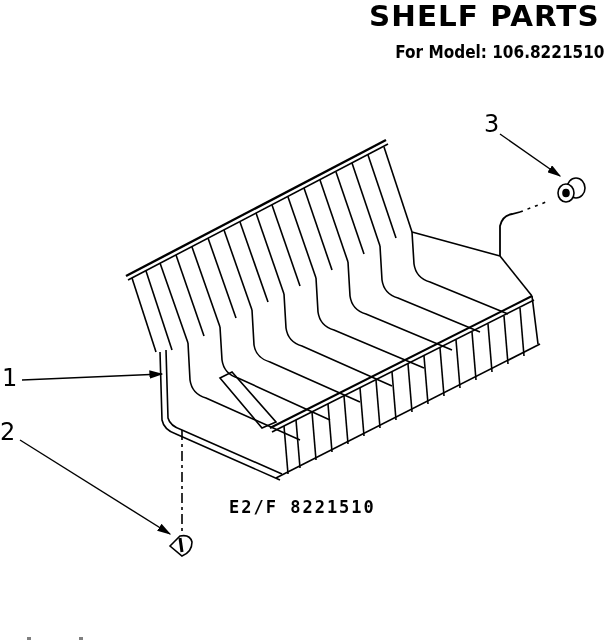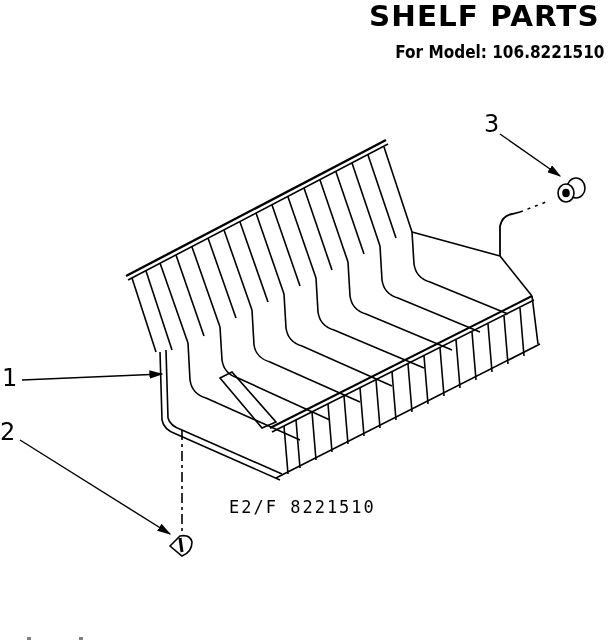--- a/index.html
+++ b/index.html
@@ -1,20 +1,20 @@
 <!DOCTYPE html>
 <html><head>
   <meta charset="utf-8">
   <style>
     html, body { margin: 0; padding: 0; background: #ffffff; }
     body { width: 608px; height: 640px; position: relative; overflow: hidden; font-family: "DejaVu Sans", sans-serif; }
     .title { position: absolute; right: 8px; top: 0px; font-family: "DejaVu Sans", sans-serif; font-weight: bold; font-size: 28px; letter-spacing: 1px; color: #000; transform: scaleX(1.05); transform-origin: right top; }
     .subtitle { position: absolute; right: 4px; top: 42px; font-family: "DejaVu Sans", sans-serif; font-weight: bold; font-size: 17px; color: #000; transform: scaleX(0.9); transform-origin: right top; }
     .callout { position: absolute; font-family: "DejaVu Sans", sans-serif; font-size: 24px; color: #000; line-height: 1; }
-    .code { position: absolute; left: 229px; top: 497px; font-family: "DejaVu Sans Mono", monospace; font-weight: normal; font-size: 17px; letter-spacing: 2px; color: #000; }
+    .code { position: absolute; left: 229px; top: 497px; font-family: "DejaVu Sans Mono", monospace; font-weight: bold; font-size: 17px; letter-spacing: 2px; color: #000; }
     svg.art { position: absolute; left: 0; top: 0; }
   </style>
 </head>
 <body>
 
 <div class="title">SHELF PARTS</div>
 <div class="subtitle">For Model: 106.8221510</div>
 
 <svg class="art" width="608" height="640" viewBox="0 0 608 640" xmlns="http://www.w3.org/2000/svg">
   <defs>

